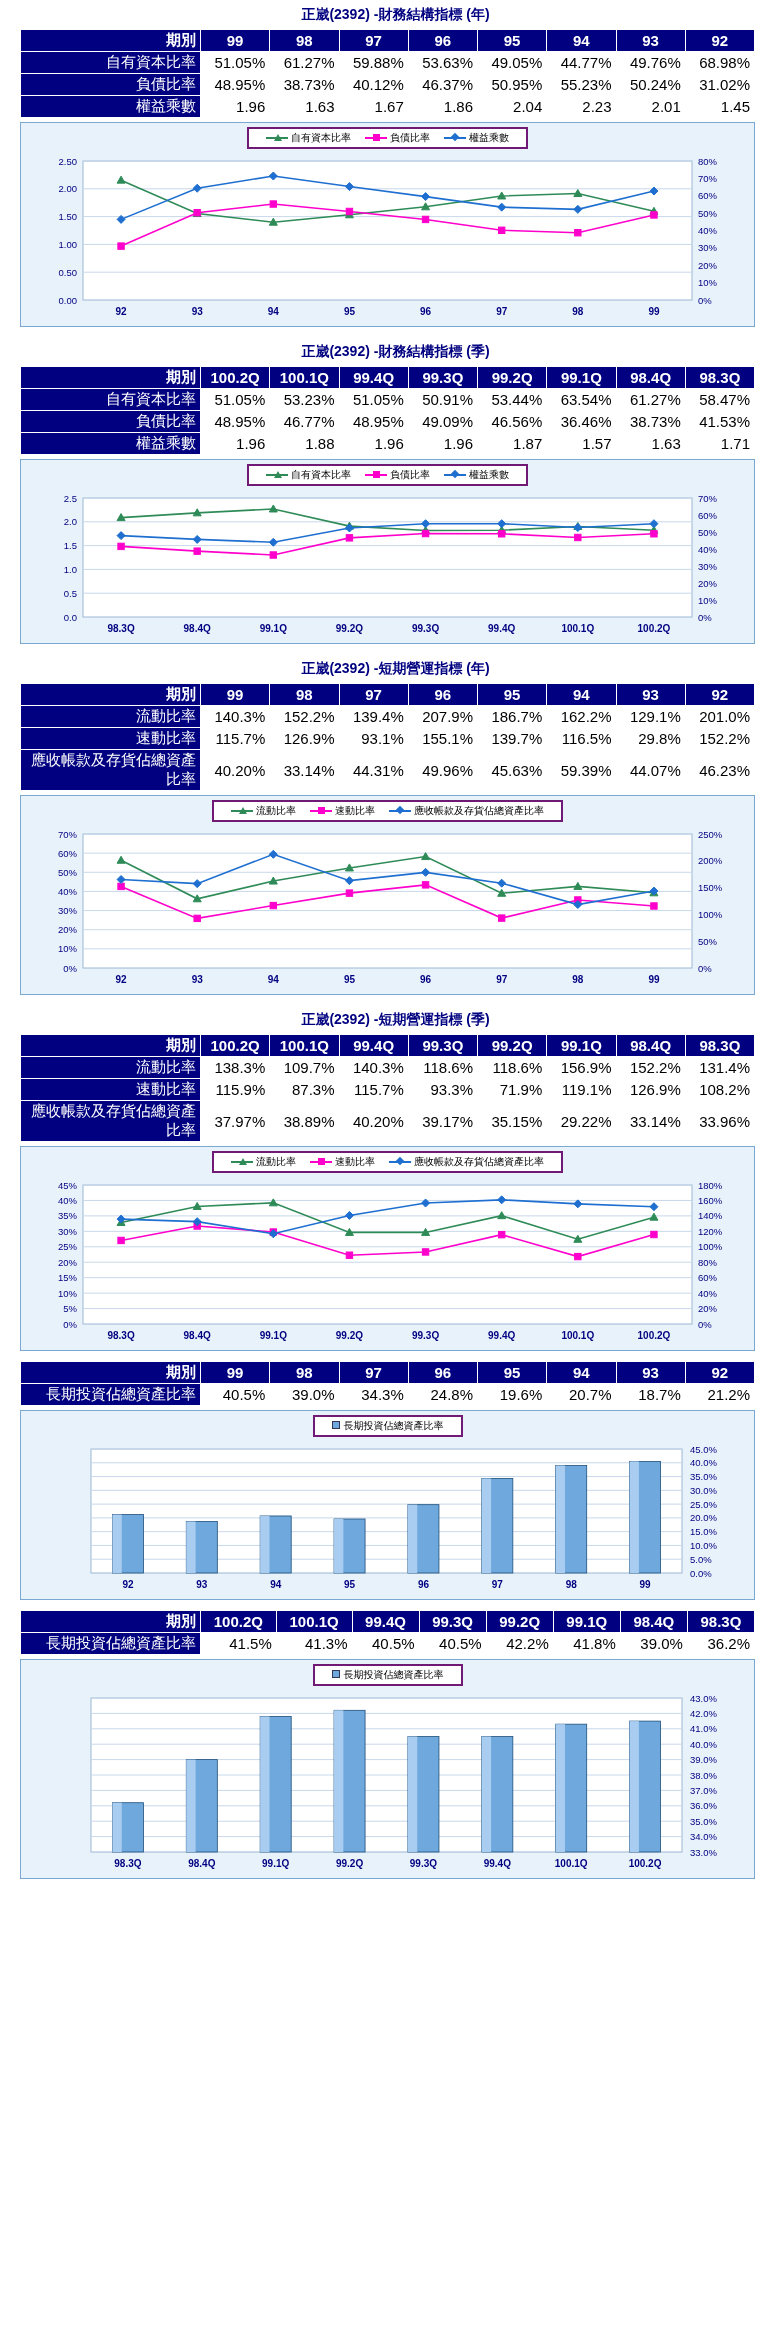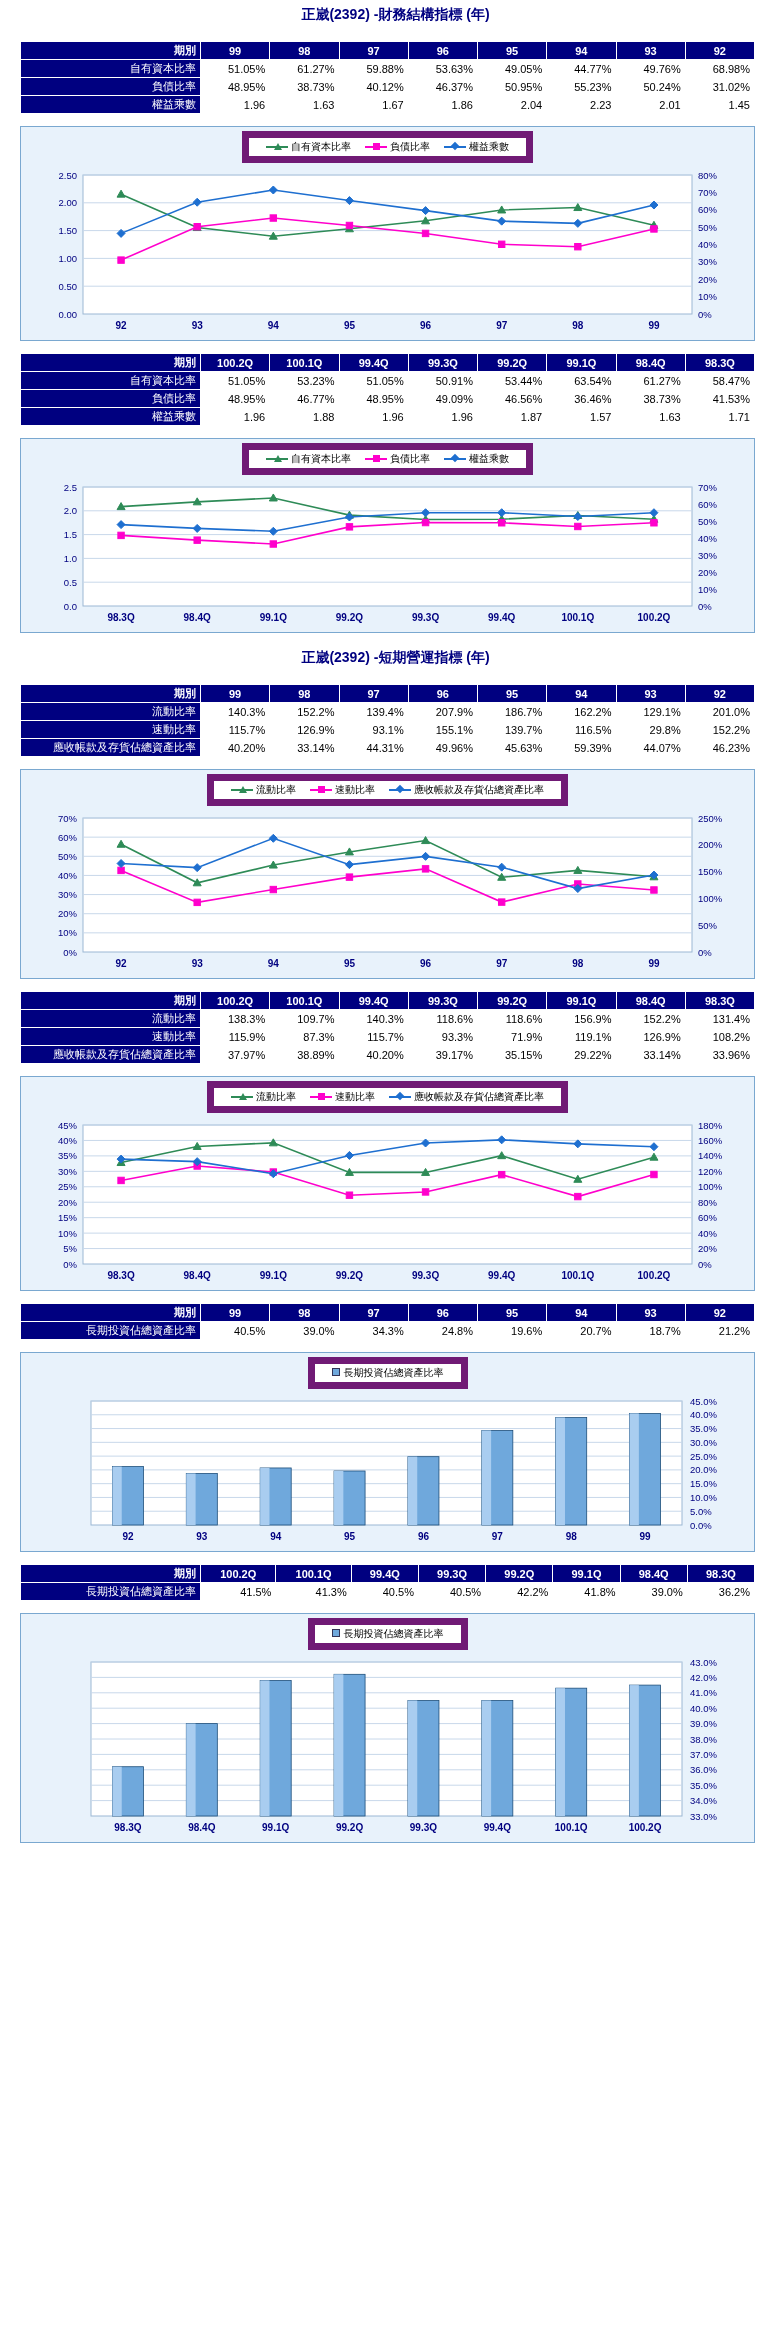--- a/index.html
+++ b/index.html
@@ -15,22 +15,22 @@
   .sec-title {
     text-align: center;
     font-size: 14px;
     font-weight: bold;
     color: #000080;
     padding: 6px 0 5px 16px;
   }
   table.data {
     border-collapse: collapse;
     width: 735px;
-    margin: 12px auto;
-    font-size: 11px;
+    margin: 0 auto;
+    font-size: 15px;
   }
   table.data th, table.data td {
     border: 1px solid #ffffff;
     padding: 1px 4px;
     height: 15px;
   }
   table.data th.rowhead {
     background: #000080;
     color: #ffffff;
     text-align: right;
@@ -54,21 +54,21 @@
     background: #e8f2fb;
     border: 1px solid #7aa8d0;
     position: relative;
   }
   .legend {
     text-align: center;
     padding: 4px 0 2px 0;
   }
   .legend-inner {
     display: inline-block;
-    border: 7px solid #701a75;
+    border: 2px solid #701a75;
     background: #ffffff;
     padding: 2px 10px;
     font-size: 10px;
     white-space: nowrap;
   }
   .legend-item { display: inline-block; margin: 0 7px; vertical-align: middle; }
   .legend-line {
     display: inline-block; width: 22px; height: 2px; vertical-align: middle;
     position: relative; margin-right: 3px;
   }
@@ -194,20 +194,21 @@
             <polygon points="328.4375,31.575999999999993 332.4375,35.57599999999999 328.4375,39.57599999999999 324.4375,35.57599999999999" fill="#1e6fd0" stroke="#1e6fd0"></polygon>
             <polygon points="404.5625,41.584 408.5625,45.584 404.5625,49.584 400.5625,45.584" fill="#1e6fd0" stroke="#1e6fd0"></polygon>
             <polygon points="480.6875,52.14800000000001 484.6875,56.14800000000001 480.6875,60.14800000000001 476.6875,56.14800000000001" fill="#1e6fd0" stroke="#1e6fd0"></polygon>
             <polygon points="556.8125,54.372000000000014 560.8125,58.372000000000014 556.8125,62.372000000000014 552.8125,58.372000000000014" fill="#1e6fd0" stroke="#1e6fd0"></polygon>
             <polygon points="632.9375,36.024 636.9375,40.024 632.9375,44.024 628.9375,40.024" fill="#1e6fd0" stroke="#1e6fd0"></polygon>
           </svg>
         </div>
       </div>
     </div>
     <div class="section">
+      <div class="sec-title">正崴(2392) -財務結構指標 (季)</div>
       <table class="data">
         <thead>
           <tr>
             <th class="rowhead" style="text-align: right; font-weight: bold;">期別</th>
             <th class="colhead">100.2Q</th>
             <th class="colhead">100.1Q</th>
             <th class="colhead">99.4Q</th>
             <th class="colhead">99.3Q</th>
             <th class="colhead">99.2Q</th>
             <th class="colhead">99.1Q</th>
@@ -425,20 +426,21 @@
             <polygon points="328.4375,52.651142857142844 332.4375,56.651142857142844 328.4375,60.651142857142844 324.4375,56.651142857142844" fill="#1e6fd0" stroke="#1e6fd0"></polygon>
             <polygon points="404.5625,44.362285714285704 408.5625,48.362285714285704 404.5625,52.362285714285704 400.5625,48.362285714285704" fill="#1e6fd0" stroke="#1e6fd0"></polygon>
             <polygon points="480.6875,55.178 484.6875,59.178 480.6875,63.178 476.6875,59.178" fill="#1e6fd0" stroke="#1e6fd0"></polygon>
             <polygon points="556.8125,76.56057142857142 560.8125,80.56057142857142 556.8125,84.56057142857142 552.8125,80.56057142857142" fill="#1e6fd0" stroke="#1e6fd0"></polygon>
             <polygon points="632.9375,63.04571428571428 636.9375,67.04571428571428 632.9375,71.04571428571428 628.9375,67.04571428571428" fill="#1e6fd0" stroke="#1e6fd0"></polygon>
           </svg>
         </div>
       </div>
     </div>
     <div class="section">
+      <div class="sec-title">正崴(2392) -短期營運指標 (季)</div>
       <table class="data">
         <thead>
           <tr>
             <th class="rowhead" style="text-align: right; font-weight: bold;">期別</th>
             <th class="colhead">100.2Q</th>
             <th class="colhead">100.1Q</th>
             <th class="colhead">99.4Q</th>
             <th class="colhead">99.3Q</th>
             <th class="colhead">99.2Q</th>
             <th class="colhead">99.1Q</th>

